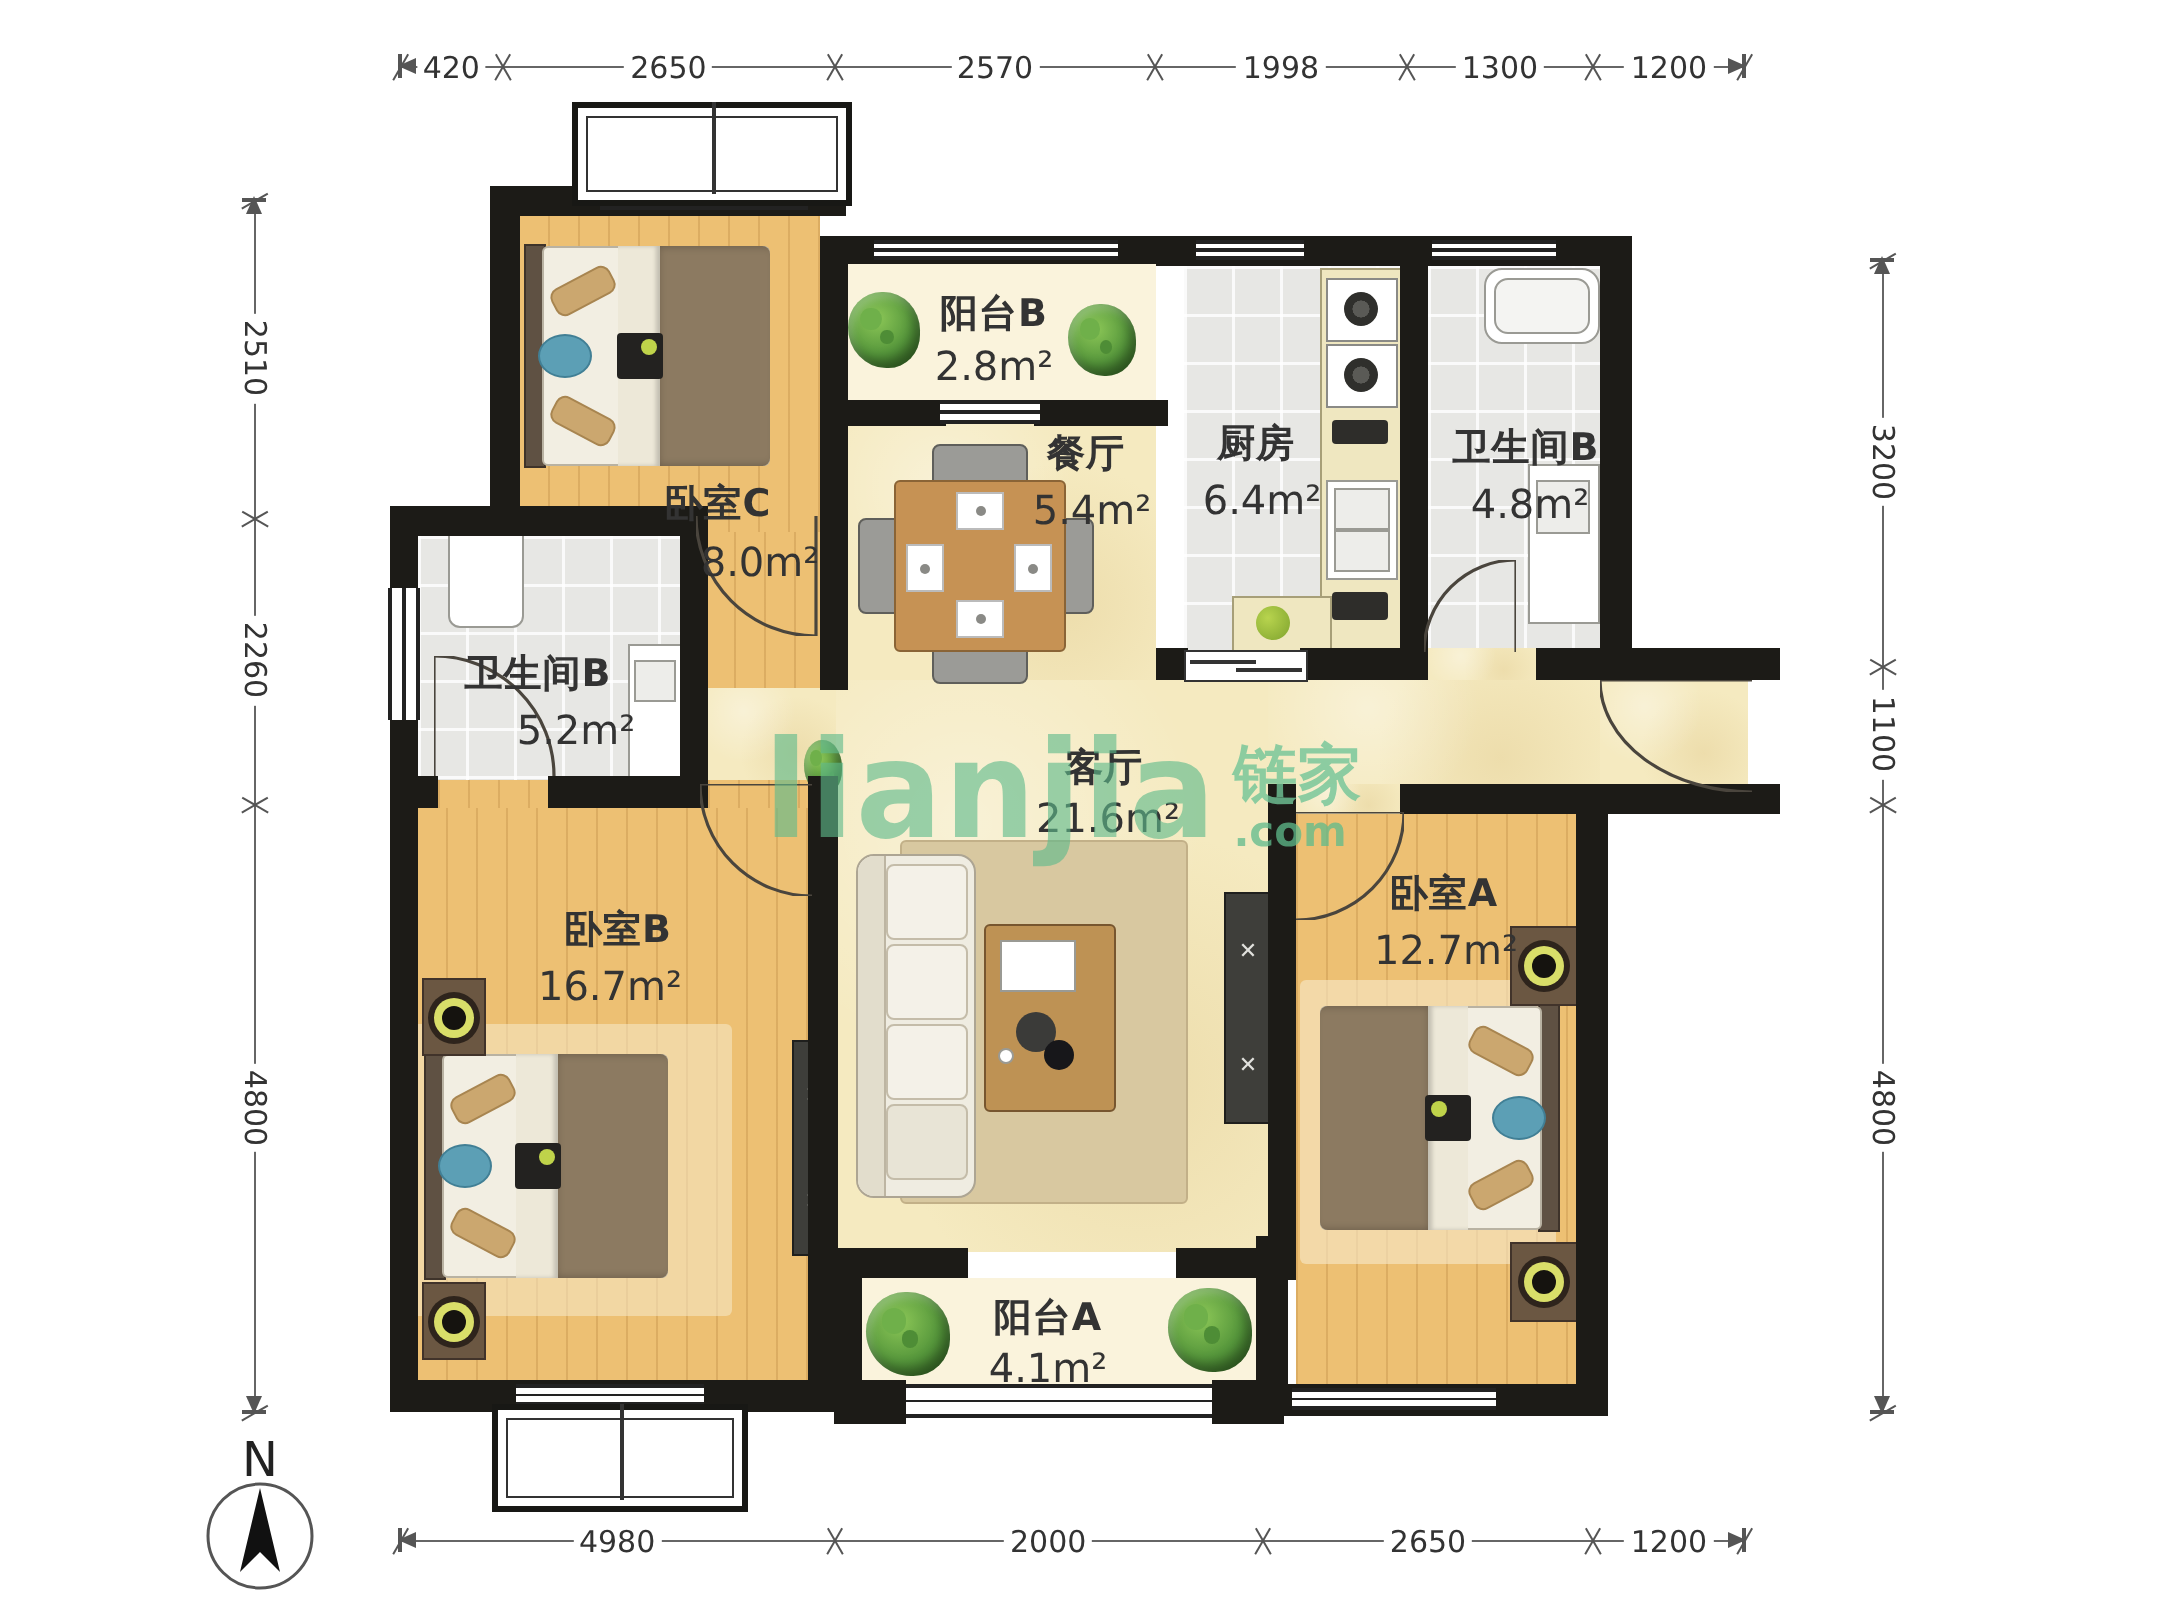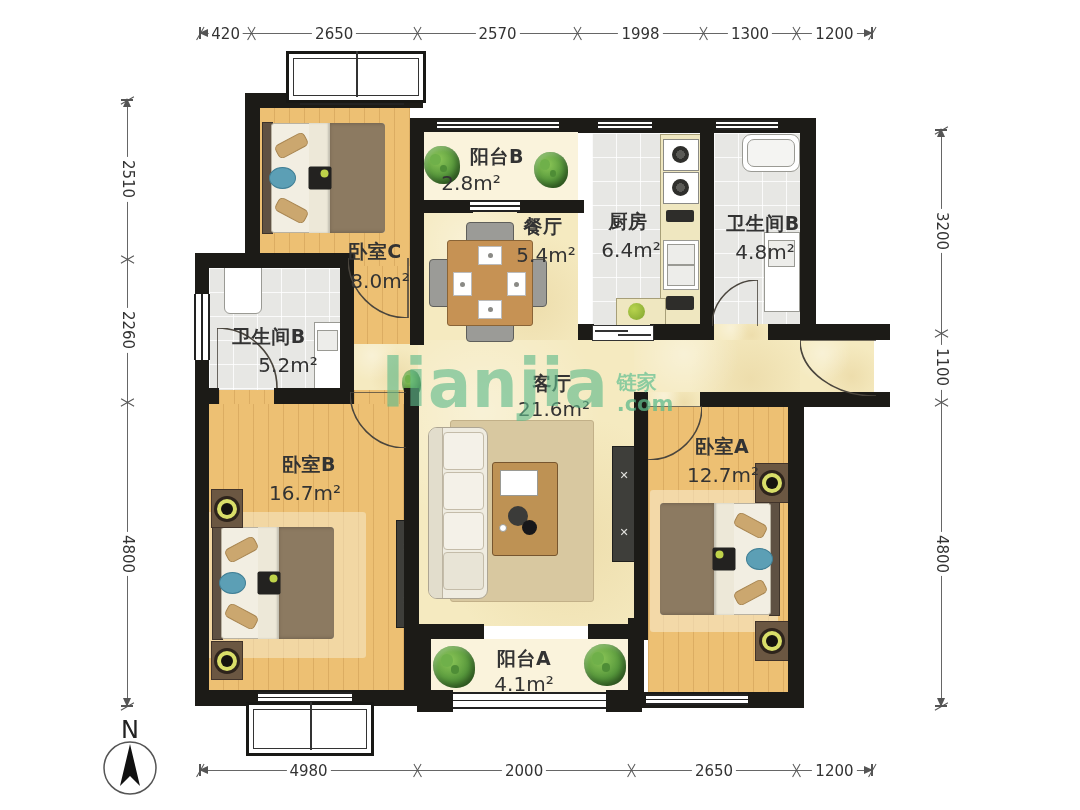--- a/index.html
+++ b/index.html
@@ -62,21 +62,21 @@
   .dot-g{position:absolute;border-radius:50%;background:radial-gradient(circle at 35% 35%,#B8D44E,#7FA32E);z-index:4;}
   .dark{position:absolute;background:#2E2D2A;z-index:4;border-radius:2px;}
   
   .rlabel{position:absolute;transform:translate(-50%,-50%);z-index:8;white-space:nowrap;
           font-size:19px;font-weight:600;color:#333;letter-spacing:.5px;}
   .rlabel.area{font-size:20px;font-weight:500;letter-spacing:0;}
   
   #wm{position:absolute;left:382px;top:352px;z-index:9;pointer-events:none;display:flex;align-items:flex-end;}
   #wm .big{font-size:64px;font-weight:800;color:#5FBB8C;opacity:.62;letter-spacing:1px;line-height:1;transform:scaleY(1.06);}
   #wm .side{margin-left:8px;margin-top:18px;text-align:left;}
-  #wm .cn{font-size:20px;font-weight:800;color:#72C598;opacity:.8;line-height:1.1;}
+  #wm .cn{font-size:32px;font-weight:800;color:#72C598;opacity:.8;line-height:1.1;}
   #wm .com{font-size:21px;font-weight:800;color:#5FBB8C;opacity:.75;line-height:1.1;}
   
   .dimline{position:absolute;background:#666;z-index:10;}
   .dimtick{position:absolute;width:15px;height:1.4px;background:#555;z-index:10;}
   .dimbar{position:absolute;background:#555;z-index:10;}
   .dimlabel{position:absolute;transform:translate(-50%,-50%);background:#fff;color:#333;
             font-size:15px;padding:0 3px;z-index:11;line-height:1.2;}
   .dimlabel.vert{writing-mode:vertical-rl;padding:3px 0;}
   .ar{position:absolute;width:0;height:0;z-index:10;}
   
@@ -288,24 +288,24 @@
   <div class="wbox" style="left:224px;top:262px;width:36px;height:50px;border-radius:6px"></div>
   <div class="wbox" style="left:314px;top:322px;width:26px;height:70px"></div>
   <div class="wbox" style="left:317px;top:330px;width:19px;height:19px;background:#EDEDEA"></div>
 
   <div class="plant" style="left:424px;top:146px;width:36px;height:38px"></div>
   <div class="plant" style="left:534px;top:152px;width:34px;height:36px"></div>
   <div class="plant" style="left:433px;top:646px;width:42px;height:42px"></div>
   <div class="plant" style="left:584px;top:644px;width:42px;height:42px"></div>
   <div class="plant" style="left:402px;top:370px;width:19px;height:27px"></div>
 
-  <div class="rlabel" style="left:375px;top:252px">卧室C</div>
+  <div class="rlabel" style="left:359px;top:252px">卧室C</div>
   <div class="rlabel area" style="left:380px;top:281px">8.0m²</div>
   <div class="rlabel" style="left:497px;top:157px">阳台B</div>
-  <div class="rlabel area" style="left:471px;top:183px">2.8m²</div>
+  <div class="rlabel area" style="left:497px;top:183px">2.8m²</div>
   <div class="rlabel" style="left:543px;top:227px">餐厅</div>
   <div class="rlabel area" style="left:546px;top:255px">5.4m²</div>
   <div class="rlabel" style="left:628px;top:222px">厨房</div>
   <div class="rlabel area" style="left:631px;top:250px">6.4m²</div>
   <div class="rlabel" style="left:763px;top:224px">卫生间B</div>
   <div class="rlabel area" style="left:765px;top:252px">4.8m²</div>
   <div class="rlabel" style="left:269px;top:337px">卫生间B</div>
   <div class="rlabel area" style="left:288px;top:365px">5.2m²</div>
   <div class="rlabel" style="left:552px;top:384px">客厅</div>
   <div class="rlabel area" style="left:554px;top:409px">21.6m²</div>

